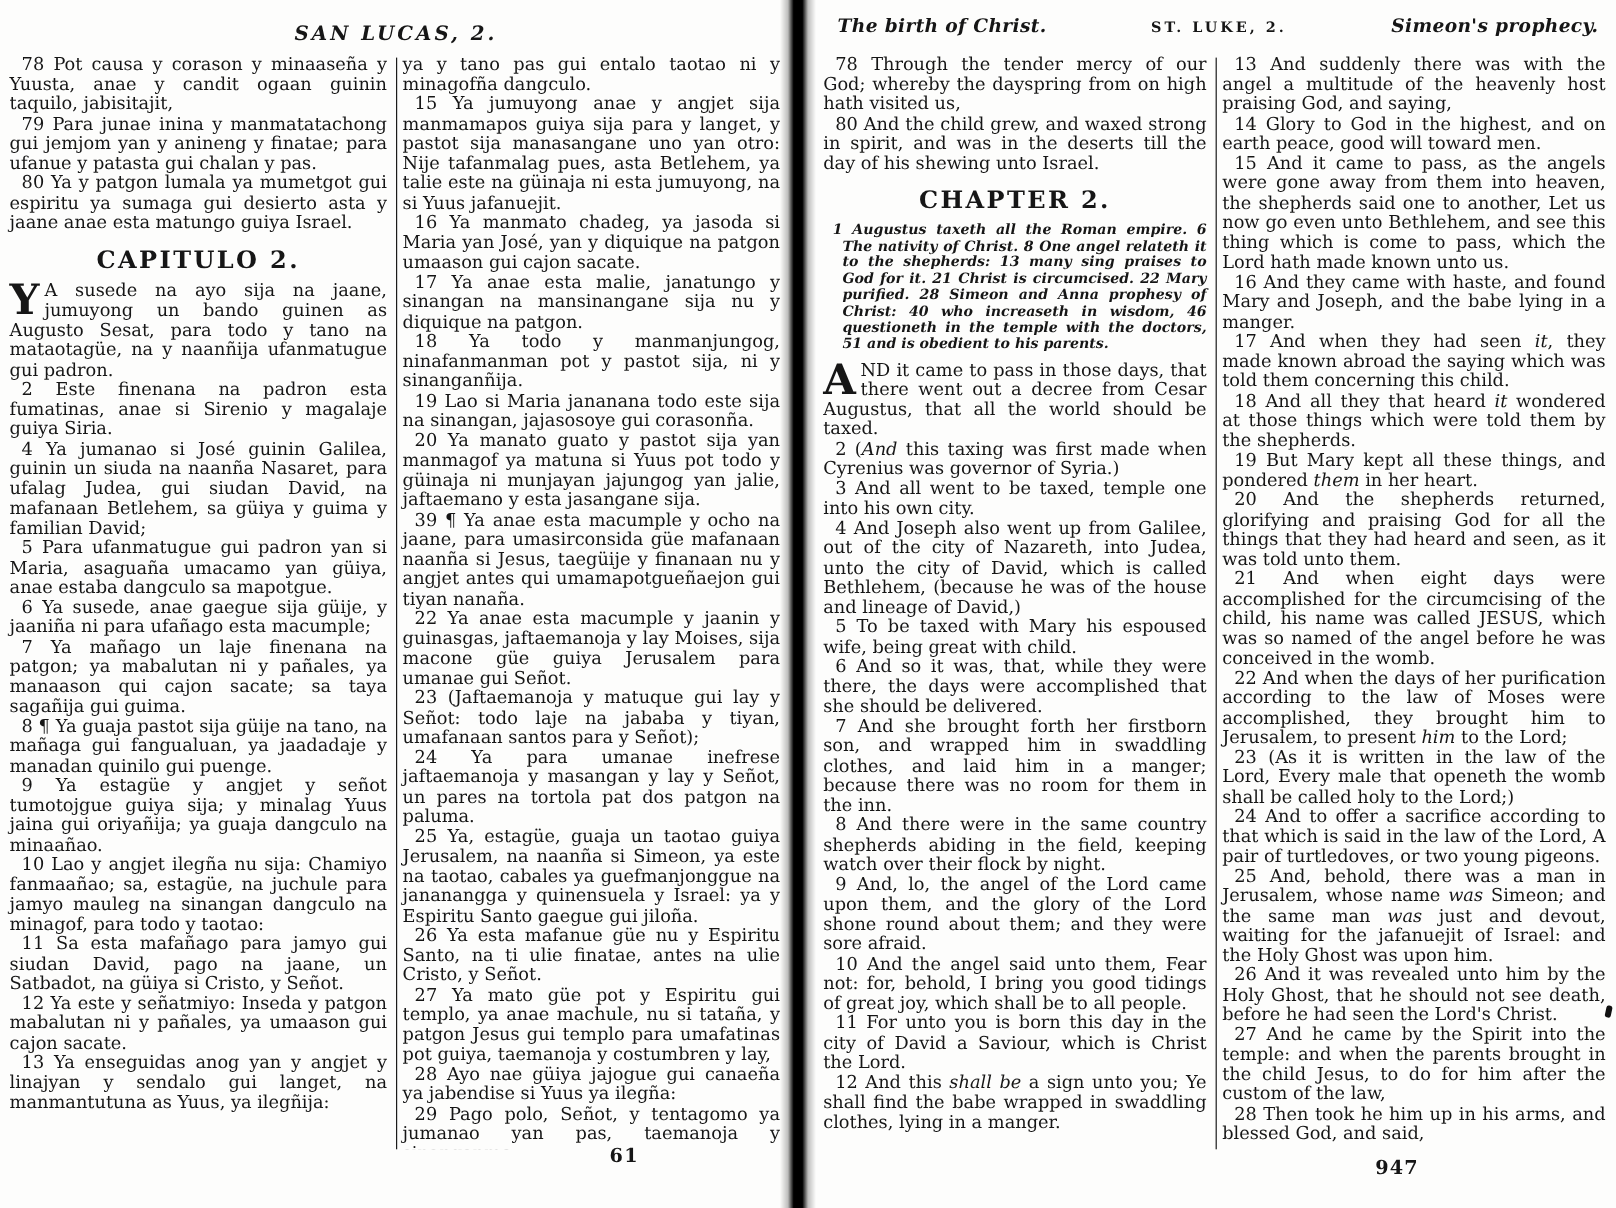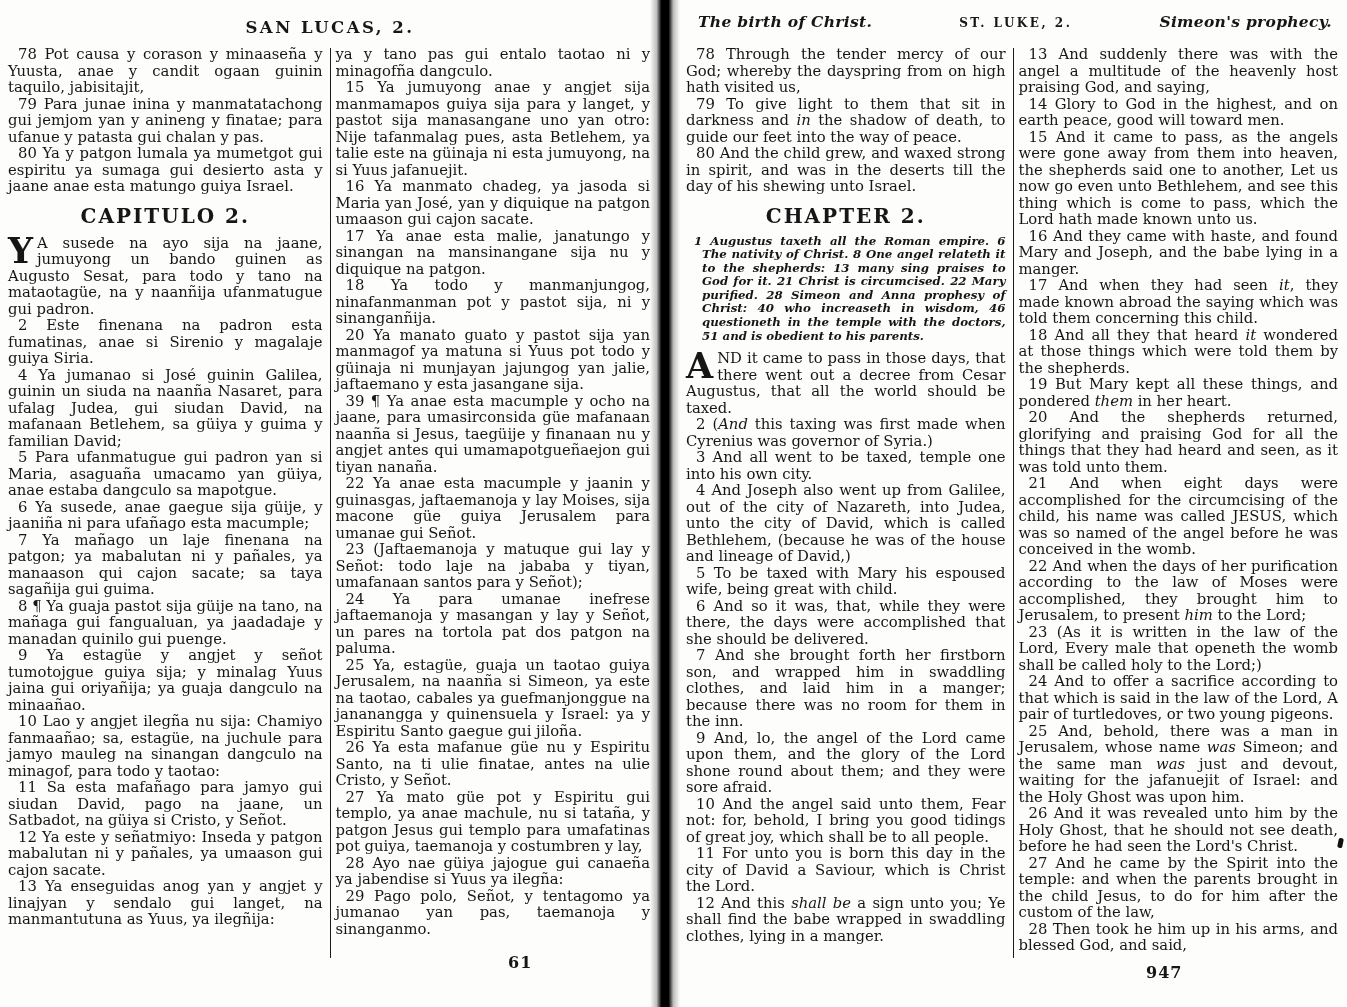--- a/index.html
+++ b/index.html
@@ -13,20 +13,21 @@
   .page-left{left:6px;width:648px;}
   .page-right{left:684px;width:658px;}
   .gutter{
     position:absolute;left:650px;top:0;width:30px;height:1007px;
     background:linear-gradient(90deg,rgba(0,0,0,0) 0%,rgba(0,0,0,.25) 22%,#000 38%,#000 62%,rgba(0,0,0,.25) 78%,rgba(0,0,0,0) 100%);
   }
   .running-head{
     height:30px;display:flex;align-items:center;justify-content:center;
     font-size:16.5px;letter-spacing:2.5px;font-weight:bold;
     padding-top:12px;
+    font-style:italic;
   }
   .running-head-row{
     height:30px;display:flex;align-items:baseline;justify-content:space-between;
     padding:12px 10px 0 14px;
   }
   .running-head-row .mid{font-size:12px;letter-spacing:2.5px;font-weight:bold;}
   .running-head-row .side{font-style:italic;font-size:15.5px;font-weight:bold;letter-spacing:.3px;}
   .columns{display:flex;height:912px;overflow:hidden;margin-top:4px;}
   .col{flex:1;overflow:hidden;padding:0 4px 0 2px;}
   .col-rule{width:1px;background:#1b1b1b;margin:2px 3px 0 3px;}
@@ -85,20 +86,21 @@
         <p class="verse"><span class="vnum">12 </span><span>Ya este y señatmiyo: Inseda y patgon mabalutan ni y pañales, ya umaason gui cajon sacate.</span></p>
         <p class="verse"><span class="vnum">13 </span><span>Ya enseguidas anog yan y angjet y linajyan y sendalo gui langet, na manmantutuna as Yuus, ya ilegñija:</span></p>
       </div>
     <div class="col-rule"></div>
     <div class="col">
         <p class="cont"><span>ya y tano pas gui entalo taotao ni y minagofña dangculo.</span></p>
         <p class="verse"><span class="vnum">15 </span><span>Ya jumuyong anae y angjet sija manmamapos guiya sija para y langet, y pastot sija manasangane uno yan otro: Nije tafanmalag pues, asta Betlehem, ya talie este na güinaja ni esta jumuyong, na si Yuus jafanuejit.</span></p>
         <p class="verse"><span class="vnum">16 </span><span>Ya manmato chadeg, ya jasoda si Maria yan José, yan y diquique na patgon umaason gui cajon sacate.</span></p>
         <p class="verse"><span class="vnum">17 </span><span>Ya anae esta malie, janatungo y sinangan na mansinangane sija nu y diquique na patgon.</span></p>
         <p class="verse"><span class="vnum">18 </span><span>Ya todo y manmanjungog, ninafanmanman pot y pastot sija, ni y sinanganñija.</span></p>
+        <p class="verse"><span class="vnum">19 </span><span>Lao si Maria jananana todo este sija na sinangan, jajasosoye gui corasonña.</span></p>
         <p class="verse"><span class="vnum">20 </span><span>Ya manato guato y pastot sija yan manmagof ya matuna si Yuus pot todo y güinaja ni munjayan jajungog yan jalie, jaftaemano y esta jasangane sija.</span></p>
         <p class="verse"><span class="vnum">39 ¶ </span><span>Ya anae esta macumple y ocho na jaane, para umasirconsida güe mafanaan naanña si Jesus, taegüije y finanaan nu y angjet antes qui umamapotgueñaejon gui tiyan nanaña.</span></p>
         <p class="verse"><span class="vnum">22 </span><span>Ya anae esta macumple y jaanin y guinasgas, jaftaemanoja y lay Moises, sija macone güe guiya Jerusalem para umanae gui Señot.</span></p>
         <p class="verse"><span class="vnum">23 </span><span>(Jaftaemanoja y matuque gui lay y Señot: todo laje na jababa y tiyan, umafanaan santos para y Señot);</span></p>
         <p class="verse"><span class="vnum">24 </span><span>Ya para umanae inefrese jaftaemanoja y masangan y lay y Señot, un pares na tortola pat dos patgon na paluma.</span></p>
         <p class="verse"><span class="vnum">25 </span><span>Ya, estagüe, guaja un taotao guiya Jerusalem, na naanña si Simeon, ya este na taotao, cabales ya guefmanjonggue na jananangga y quinensuela y Israel: ya y Espiritu Santo gaegue gui jiloña.</span></p>
         <p class="verse"><span class="vnum">26 </span><span>Ya esta mafanue güe nu y Espiritu Santo, na ti ulie finatae, antes na ulie Cristo, y Señot.</span></p>
         <p class="verse"><span class="vnum">27 </span><span>Ya mato güe pot y Espiritu gui templo, ya anae machule, nu si tataña, y patgon Jesus gui templo para umafatinas pot guiya, taemanoja y costumbren y lay,</span></p>
         <p class="verse"><span class="vnum">28 </span><span>Ayo nae güiya jajogue gui canaeña ya jabendise si Yuus ya ilegña:</span></p>
         <p class="verse"><span class="vnum">29 </span><span>Pago polo, Señot, y tentagomo ya jumanao yan pas, taemanoja y sinanganmo.</span></p>
@@ -110,31 +112,31 @@
 
 <div class="page page-right">
   <div class="running-head-row">
     <span class="side">The birth of Christ.</span>
     <span class="mid">ST. LUKE, 2.</span>
     <span class="side">Simeon's prophecy.</span>
   </div>
   <div class="columns">
     <div class="col">
         <p class="verse"><span class="vnum">78 </span><span>Through the tender mercy of our God; whereby the dayspring from on high hath visited us,</span></p>
-        <p class="verse"><span class="vnum">79 </span><span>To give light to them that sit in darkness and </span><span class="it">in</span><span> the shadow of death, to guide our feet into the way of peace.</span></p>
         <p class="verse"><span class="vnum">80 </span><span>And the child grew, and waxed strong in spirit, and was in the deserts till the day of his shewing unto Israel.</span></p>
         <div class="chapter-heading">CHAPTER 2.</div>
         <p class="summary"><span>1 Augustus taxeth all the Roman empire. 6 The nativity of Christ. 8 One angel relateth it to the shepherds: 13 many sing praises to God for it. 21 Christ is circumcised. 22 Mary purified. 28 Simeon and Anna prophesy of Christ: 40 who increaseth in wisdom, 46 questioneth in the temple with the doctors, 51 and is obedient to his parents.</span></p>
         <p class="drop"><span class="dropcap">A</span><span>ND it came to pass in those days, that there went out a decree from Cesar Augustus, that all the world should be taxed.</span></p>
         <p class="verse"><span class="vnum">2 </span><span>(</span><span class="it">And</span><span> this taxing was first made when Cyrenius was governor of Syria.)</span></p>
         <p class="verse"><span class="vnum">3 </span><span>And all went to be taxed, temple one into his own city.</span></p>
         <p class="verse"><span class="vnum">4 </span><span>And Joseph also went up from Galilee, out of the city of Nazareth, into Judea, unto the city of David, which is called Bethlehem, (because he was of the house and lineage of David,)</span></p>
         <p class="verse"><span class="vnum">5 </span><span>To be taxed with Mary his espoused wife, being great with child.</span></p>
         <p class="verse"><span class="vnum">6 </span><span>And so it was, that, while they were there, the days were accomplished that she should be delivered.</span></p>
         <p class="verse"><span class="vnum">7 </span><span>And she brought forth her firstborn son, and wrapped him in swaddling clothes, and laid him in a manger; because there was no room for them in the inn.</span></p>
+        <p class="verse"><span class="vnum">8 </span><span>And there were in the same country shepherds abiding in the field, keeping watch over their flock by night.</span></p>
         <p class="verse"><span class="vnum">9 </span><span>And, lo, the angel of the Lord came upon them, and the glory of the Lord shone round about them; and they were sore afraid.</span></p>
         <p class="verse"><span class="vnum">10 </span><span>And the angel said unto them, Fear not: for, behold, I bring you good tidings of great joy, which shall be to all people.</span></p>
         <p class="verse"><span class="vnum">11 </span><span>For unto you is born this day in the city of David a Saviour, which is Christ the Lord.</span></p>
         <p class="verse"><span class="vnum">12 </span><span>And this </span><span class="it">shall be</span><span> a sign unto you; Ye shall find the babe wrapped in swaddling clothes, lying in a manger.</span></p>
       </div>
     <div class="col-rule"></div>
     <div class="col">
         <p class="verse"><span class="vnum">13 </span><span>And suddenly there was with the angel a multitude of the heavenly host praising God, and saying,</span></p>
         <p class="verse"><span class="vnum">14 </span><span>Glory to God in the highest, and on earth peace, good will toward men.</span></p>
         <p class="verse"><span class="vnum">15 </span><span>And it came to pass, as the angels were gone away from them into heaven, the shepherds said one to another, Let us now go even unto Bethlehem, and see this thing which is come to pass, which the Lord hath made known unto us.</span></p>

